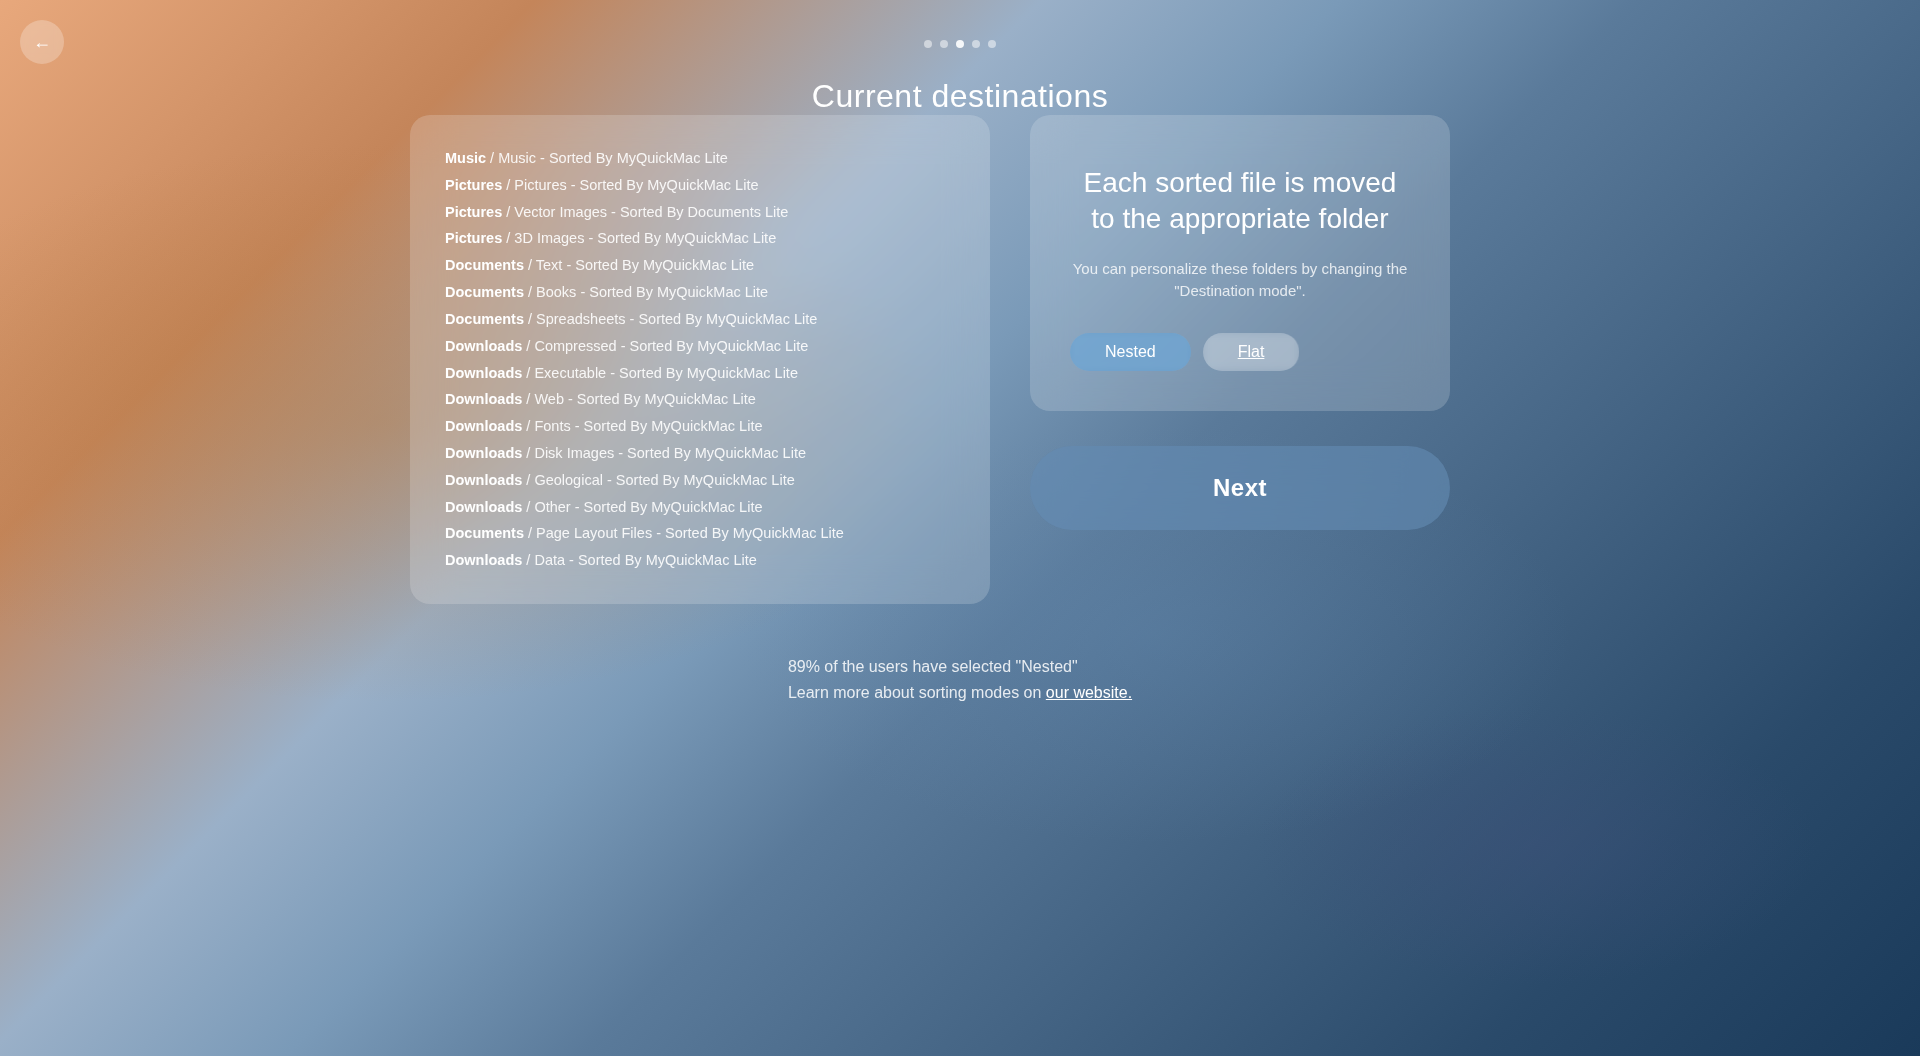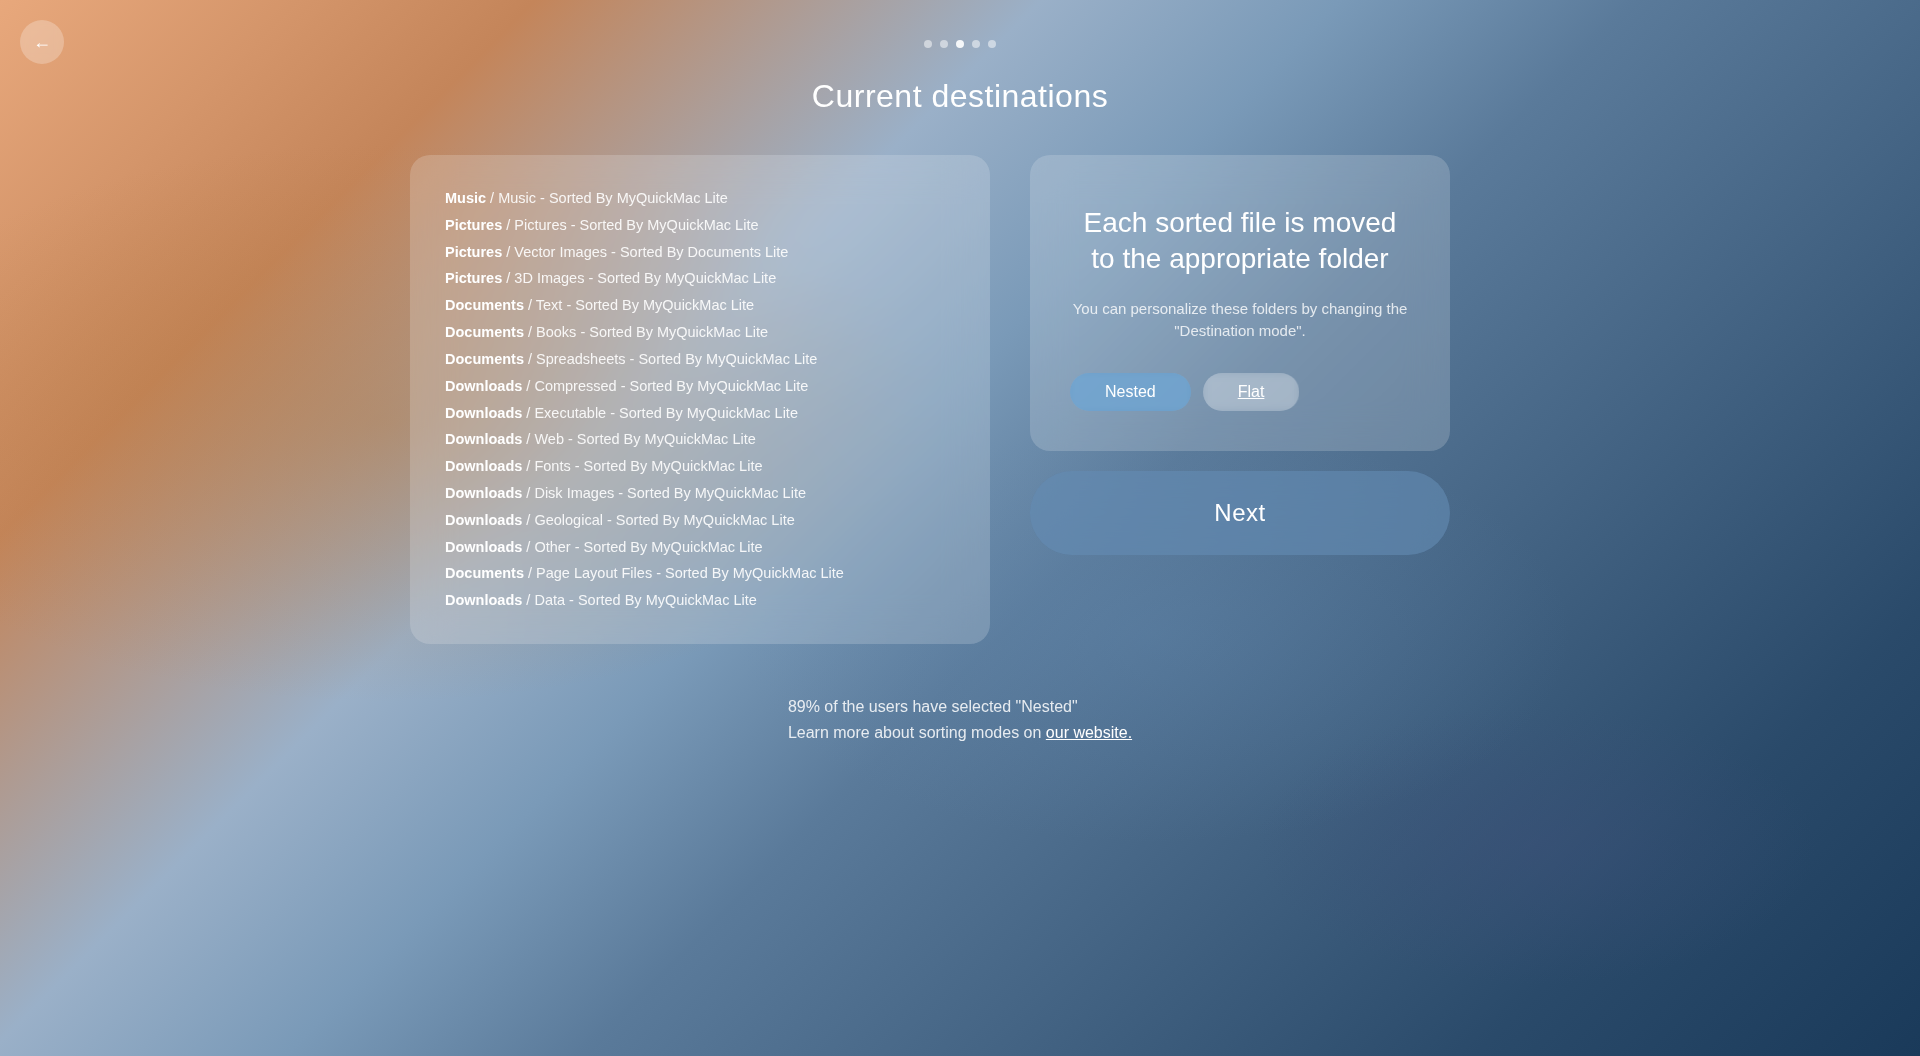--- a/index.html
+++ b/index.html
@@ -86,21 +86,20 @@
     }
 
     .pagination-dot.active {
       background: rgba(255,255,255,0.9);
     }
 
     .page-title {
       color: white;
       font-size: 32px;
       font-weight: 300;
-      margin-bottom: 40px;
       letter-spacing: 0.5px;
     }
 
     .main-area {
       display: flex;
       gap: 40px;
       align-items: flex-start;
       width: 1100px;
     }
 
@@ -125,21 +124,21 @@
     }
 
     .destination-row .light {
       font-weight: 300;
       opacity: 0.9;
     }
 
     .right-panel {
       display: flex;
       flex-direction: column;
-      gap: 20px;
+      gap: 35px;
       width: 420px;
     }
 
     .info-panel {
       background: rgba(255,255,255,0.18);
       backdrop-filter: blur(20px);
       border-radius: 20px;
       padding: 50px 40px 40px;
       text-align: center;
     }
@@ -187,21 +186,21 @@
       text-decoration: underline;
     }
 
     .next-button {
       background: rgba(100, 140, 180, 0.6);
       backdrop-filter: blur(20px);
       border-radius: 50px;
       border: none;
       color: white;
       font-size: 24px;
-      font-weight: 400;
+      font-weight: 700;
       padding: 28px 0;
       width: 100%;
       cursor: pointer;
       letter-spacing: 0.5px;
     }
 
     .bottom-text {
       margin-top: 50px;
       text-align: left;
       color: rgba(255,255,255,0.85);

